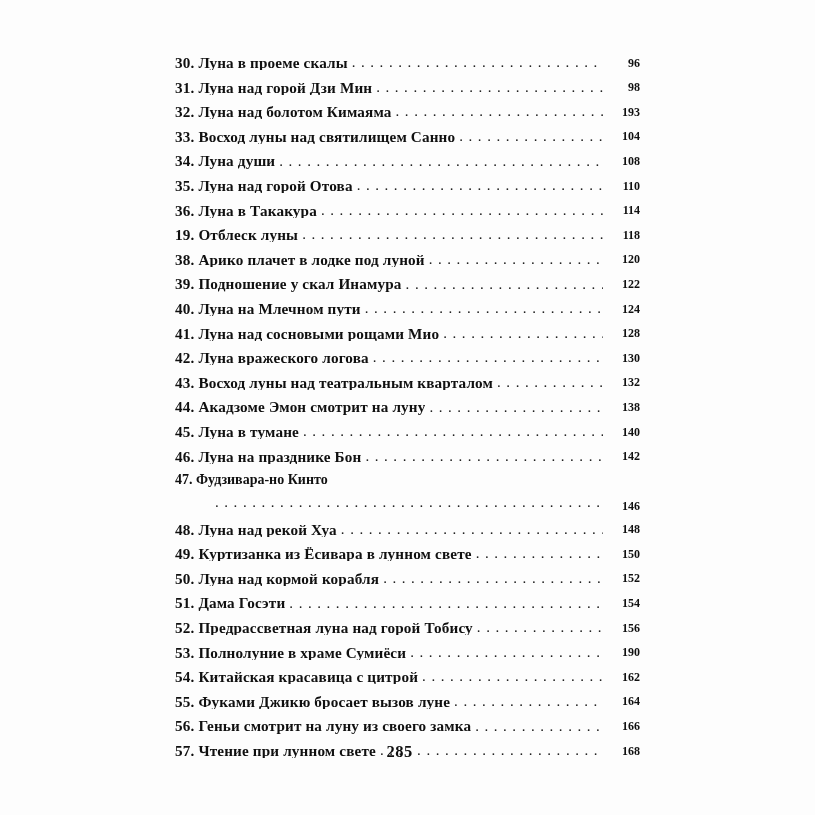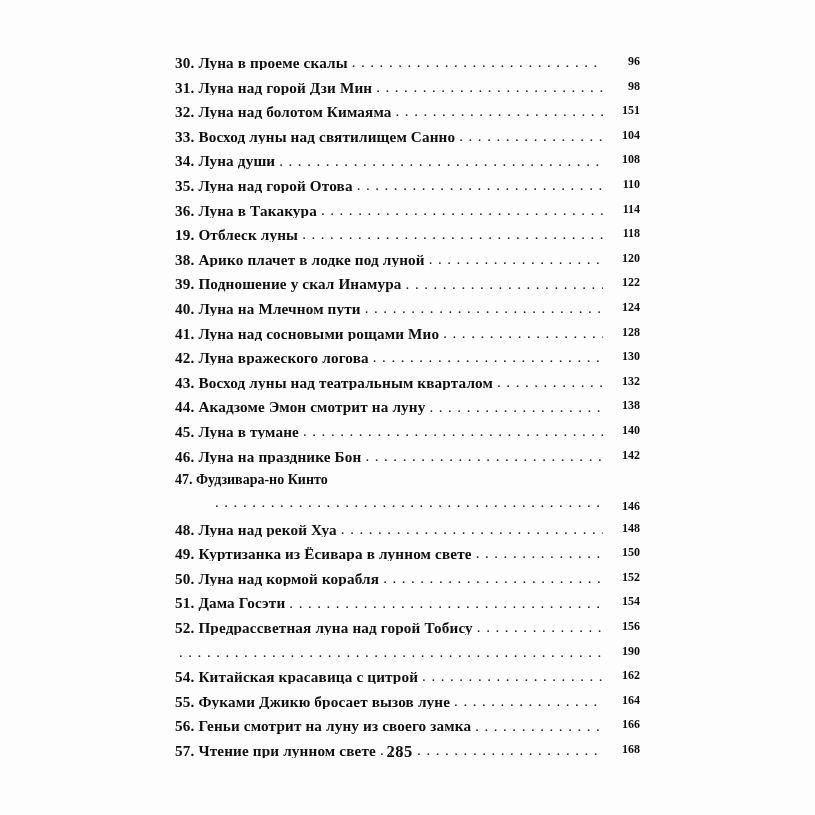--- a/index.html
+++ b/index.html
@@ -21,21 +21,21 @@
     background: #fdfdfd;
   }
   .toc {
     position: absolute;
     left: 175px;
     top: 55px;
     width: 465px;
   }
   .toc-entry {
     display: flex;
-    align-items: flex-start;
+    align-items: center;
     font-size: 15.2px;
     line-height: 1.0;
     margin-bottom: 9.4px;
     white-space: nowrap;
   }
   .toc-entry .title {
     flex: 0 1 auto;
     font-weight: 700;
     letter-spacing: 0.15px;
     overflow: hidden;
@@ -105,21 +105,21 @@
         <span class="page-num">96</span>
       </div>
       <div class="toc-entry">
         <span class="title">31. Луна над горой Дзи Мин</span>
         <span class="leader"></span>
         <span class="page-num">98</span>
       </div>
       <div class="toc-entry">
         <span class="title">32. Луна над болотом Кимаяма</span>
         <span class="leader"></span>
-        <span class="page-num">151</span>
+        <span class="page-num">193</span>
       </div>
       <div class="toc-entry">
         <span class="title">33. Восход луны над святилищем Санно</span>
         <span class="leader"></span>
         <span class="page-num">104</span>
       </div>
       <div class="toc-entry">
         <span class="title">34. Луна души</span>
         <span class="leader"></span>
         <span class="page-num">108</span>
@@ -210,20 +210,21 @@
         <span class="title">51. Дама Госэти</span>
         <span class="leader"></span>
         <span class="page-num">154</span>
       </div>
       <div class="toc-entry">
         <span class="title">52. Предрассветная луна над горой Тобису</span>
         <span class="leader"></span>
         <span class="page-num">156</span>
       </div>
       <div class="toc-entry">
+        <span class="title">53. Полнолуние в храме Сумиёси</span>
         <span class="leader"></span>
         <span class="page-num">190</span>
       </div>
       <div class="toc-entry">
         <span class="title">54. Китайская красавица с цитрой</span>
         <span class="leader"></span>
         <span class="page-num">162</span>
       </div>
       <div class="toc-entry">
         <span class="title">55. Фуками Джикю бросает вызов луне</span>

